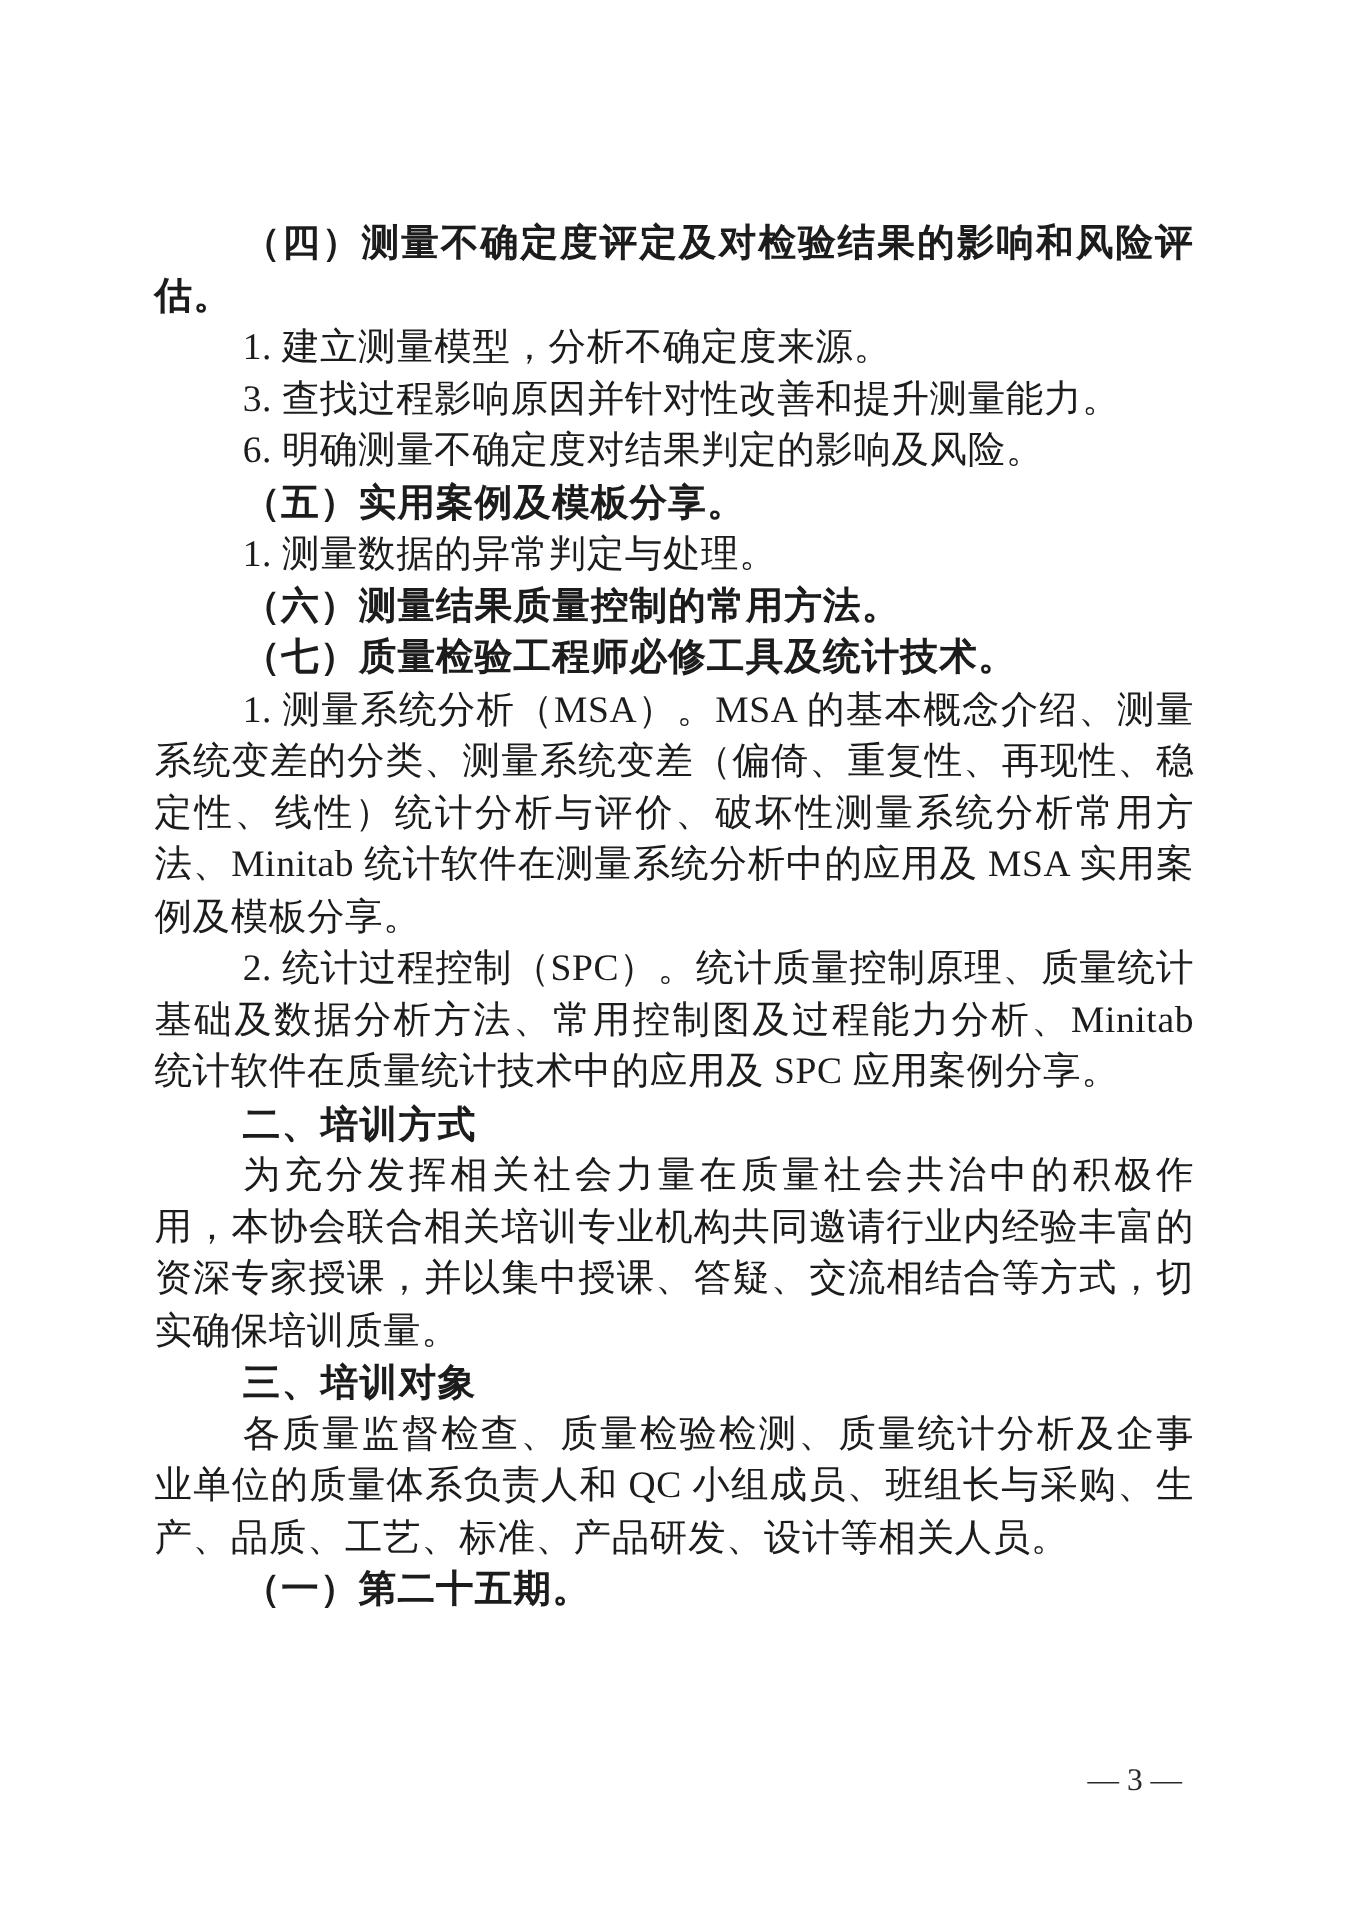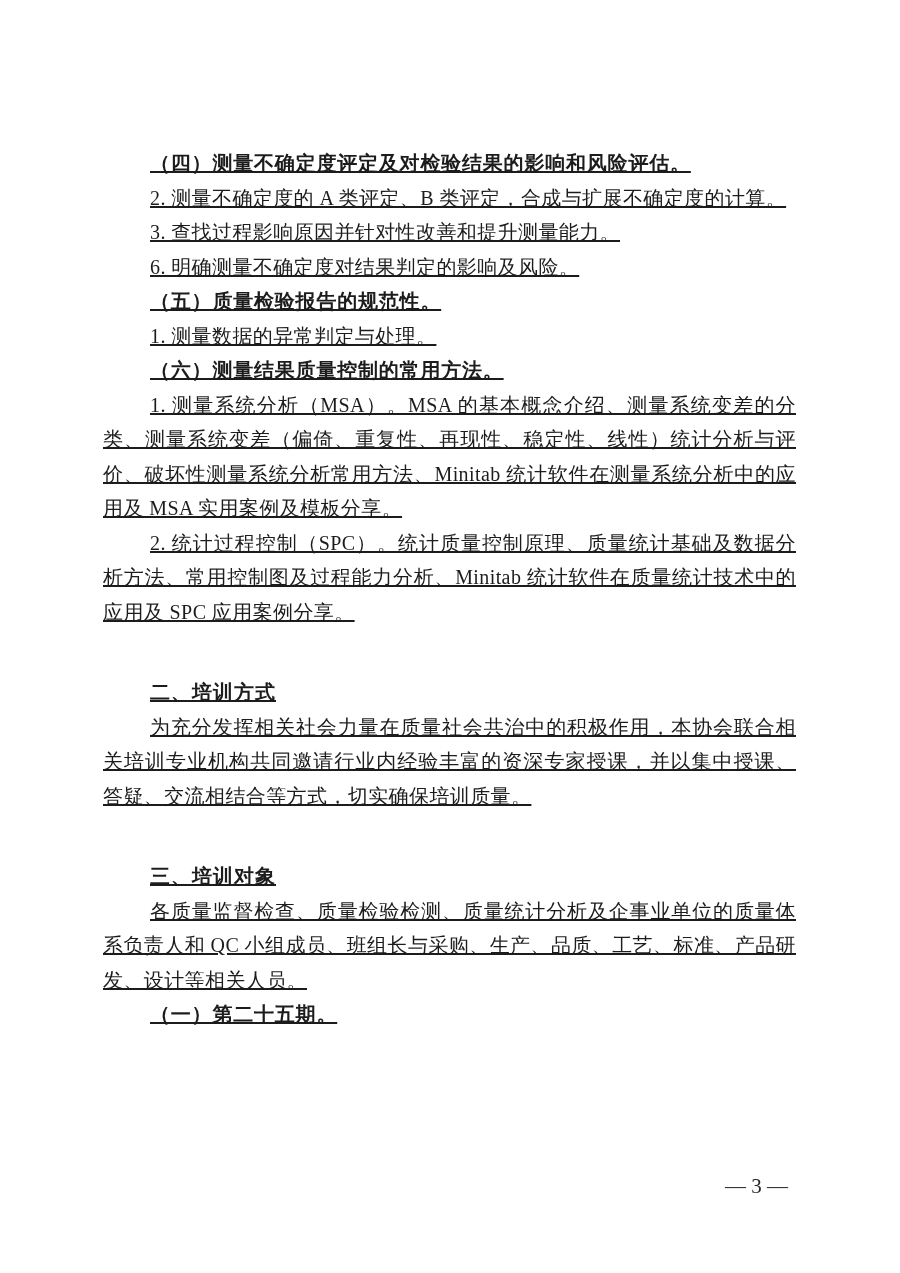--- a/index.html
+++ b/index.html
@@ -17,62 +17,61 @@
     color: #1c1c1c;
   }
   .content {
     position: absolute;
     left: 103px;
     top: 146px;
     width: 693px;
   }
   .content p {
     margin: 0;
-    font-size: 20px;
+    font-size: 25px;
     line-height: 34.5px;
     text-align: justify;
     text-indent: 2.35em;
     word-break: break-all;
     letter-spacing: 0.4px;
-    text-decoration: underline;
   }
   .content p.heading-kai {
     font-weight: bold;
     letter-spacing: 0.8px;
   }
   .content p.heading-hei {
     font-weight: bold;
     font-family: "Liberation Sans", sans-serif;
     letter-spacing: 1px;
-    margin-top: 46px;
   }
   .page-number {
     position: absolute;
     top: 1174px;
     right: 112px;
     font-size: 21px;
     line-height: 24px;
     color: #2a2a2a;
     font-family: "Liberation Serif", serif;
     white-space: pre;
   }
 </style>
 </head>
 <body>
 
 <div class="page">
   <div class="content">
 
   <p class="heading-kai">（四）测量不确定度评定及对检验结果的影响和风险评估。</p>
-      <p class="body">2. 测量不确定度的 A 类评定、B 类评定，合成与扩展不确定度的计算。</p>
+      <p class="body">1. 建立测量模型，分析不确定度来源。</p>
       <p class="body">3. 查找过程影响原因并针对性改善和提升测量能力。</p>
       <p class="body">6. 明确测量不确定度对结果判定的影响及风险。</p>
-      <p class="heading-kai">（五）质量检验报告的规范性。</p>
+      <p class="heading-kai">（五）实用案例及模板分享。</p>
       <p class="body">1. 测量数据的异常判定与处理。</p>
       <p class="heading-kai">（六）测量结果质量控制的常用方法。</p>
+      <p class="heading-kai">（七）质量检验工程师必修工具及统计技术。</p>
       <p class="body">1. 测量系统分析（MSA）。MSA 的基本概念介绍、测量系统变差的分类、测量系统变差（偏倚、重复性、再现性、稳定性、线性）统计分析与评价、破坏性测量系统分析常用方法、Minitab 统计软件在测量系统分析中的应用及 MSA 实用案例及模板分享。</p>
       <p class="body">2. 统计过程控制（SPC）。统计质量控制原理、质量统计基础及数据分析方法、常用控制图及过程能力分析、Minitab 统计软件在质量统计技术中的应用及 SPC 应用案例分享。</p>
       <p class="heading-hei">二、培训方式</p>
       <p class="body">为充分发挥相关社会力量在质量社会共治中的积极作用，本协会联合相关培训专业机构共同邀请行业内经验丰富的资深专家授课，并以集中授课、答疑、交流相结合等方式，切实确保培训质量。</p>
       <p class="heading-hei">三、培训对象</p>
       <p class="body">各质量监督检查、质量检验检测、质量统计分析及企事业单位的质量体系负责人和 QC 小组成员、班组长与采购、生产、品质、工艺、标准、产品研发、设计等相关人员。</p>
       <p class="heading-kai">（一）第二十五期。</p>
     </div>
   <div class="page-number">— 3 —</div>
 </div>

